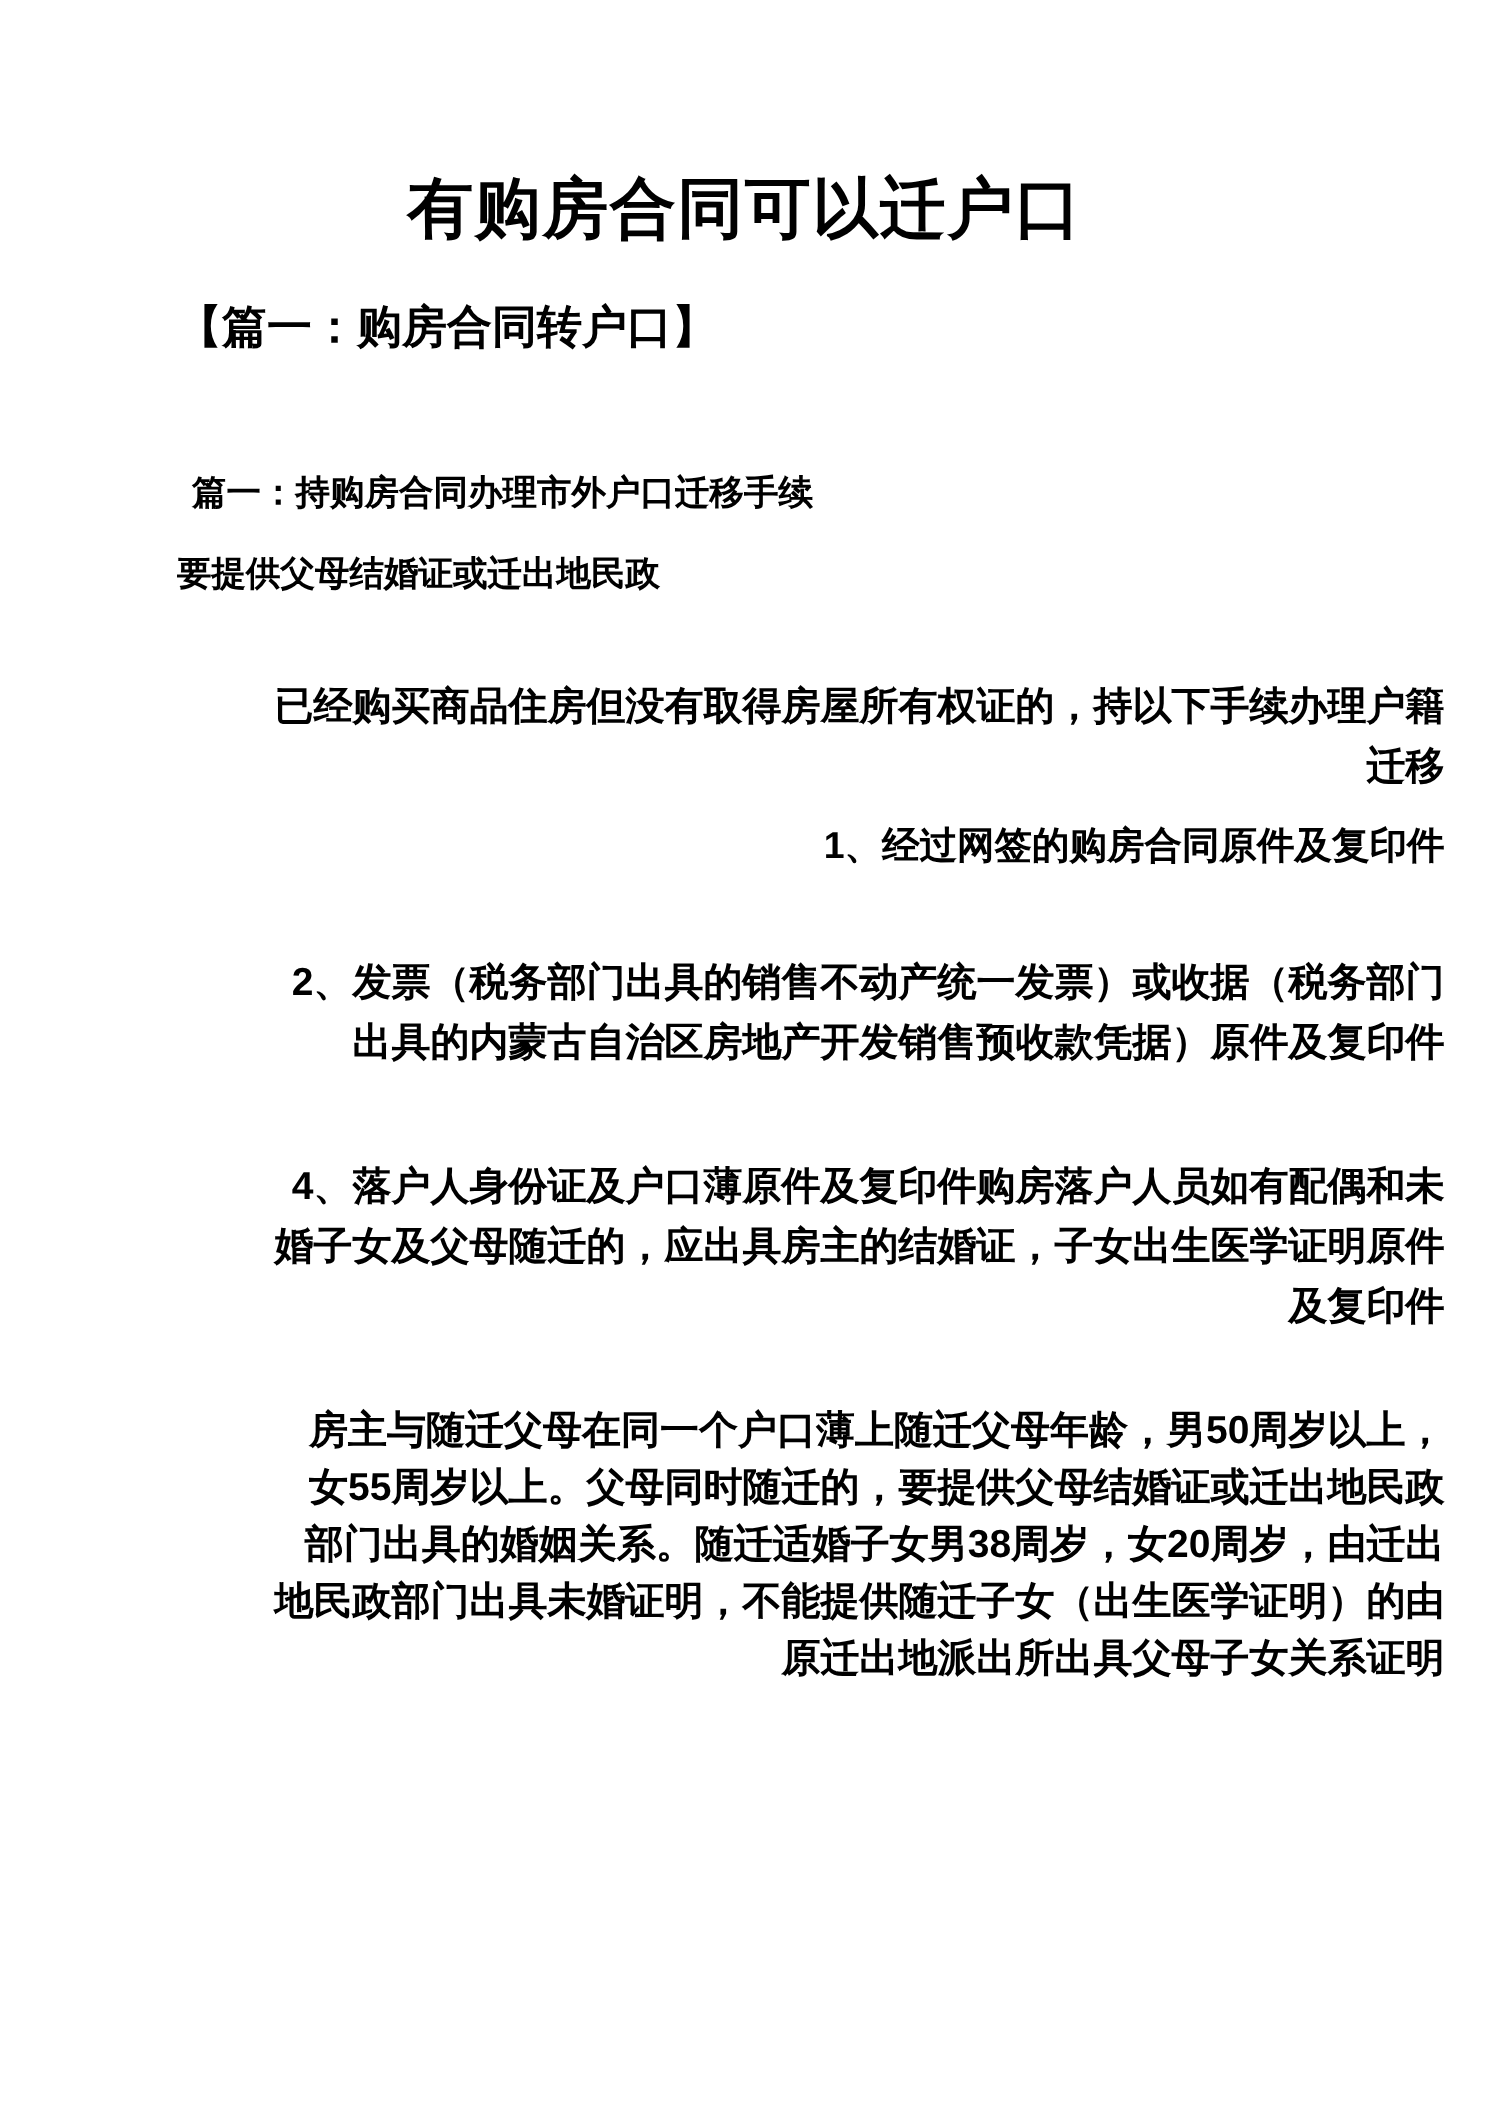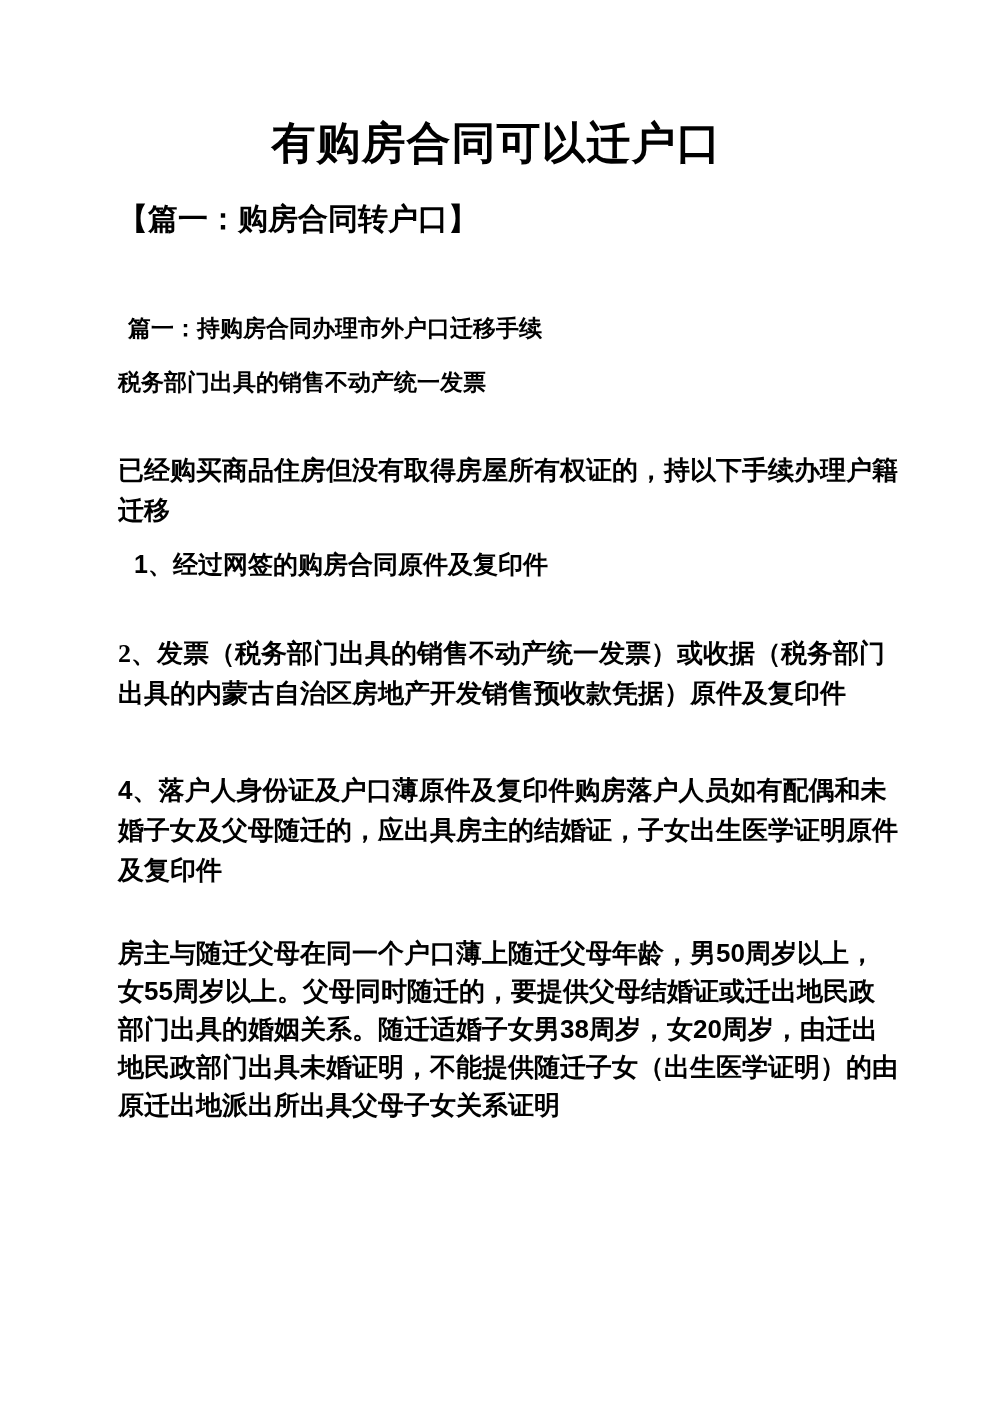--- a/index.html
+++ b/index.html
@@ -14,21 +14,21 @@
     margin: 0 auto;
     background: #ffffff;
     color: #000000;
     font-family: "Liberation Sans", sans-serif;
     overflow: hidden;
     box-sizing: border-box;
     padding: 0 30px 0 118px;
   }
   .doc-title {
     margin: 112px 88px 0 0;
-    font-family: Liberation Sans, sans-serif;
+    font-family: Liberation Mono, monospace;
     font-size: 44px;
     line-height: 62px;
     font-weight: 700;
     text-align: center;
     letter-spacing: 1px;
     white-space: pre-line;
   }
   .doc-subtitle {
     margin: 22px 88px 0 0;
     font-family: "Liberation Serif", serif;
@@ -51,40 +51,41 @@
     line-height: 32px;
     font-weight: 600;
     white-space: pre-line;
   }
   .para {
     font-size: 26px;
     font-weight: 600;
     line-height: 40px;
     margin: 0;
     white-space: pre-line;
+    text-align: right;
   }
   .intro   { margin-top: 52px; }
   .item-1  { margin-top: 16px; margin-left: 16px; font-size: 25px; line-height: 36px; }
-  .item-2  { margin-top: 52px; font-family: Liberation Serif, serif; }
+  .item-2  { margin-top: 52px; }
   .item-3  { margin-top: 48px; }
   .item-4  { margin-top: 56px; }
   .closing { margin-top: 44px; line-height: 38px; }
   .b { font-weight: 800; }
 </style>
 </head>
 <body>
 
 <div class="page">
   <h1 class="doc-title">有购房合同可以迁户口</h1>
 
   <h2 class="doc-subtitle">【篇一：购房合同转户口】</h2>
 
   <p class="heading-1">篇一：持购房合同办理市外户口迁移手续</p>
 
-  <p class="heading-2">税务部门出具的销售不动产统一发票</p>
+  <p class="heading-2">要提供父母结婚证或迁出地民政</p>
 
   <p class="para intro"><span>已经购买商品住房但没有取得房屋所有权证的，持以下手续办理户籍
 迁移</span></p>
 
   <p class="para item-1"><span class="b">1</span><span>、经过网签的购房合同原件及复印件</span></p>
 
   <p class="para item-2"><span class="b">2</span><span>、发票（税务部门出具的销售不动产统一发票）或收据（税务部门
 出具的内蒙古自治区房地产开发销售预收款凭据）原件及复印件</span></p>
 
 

